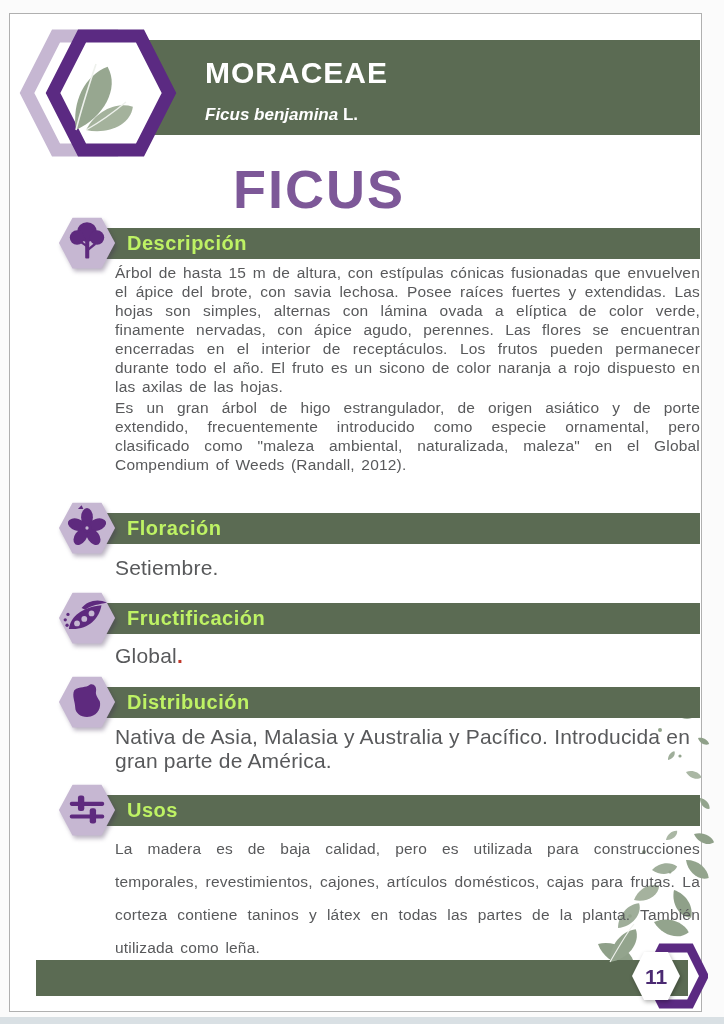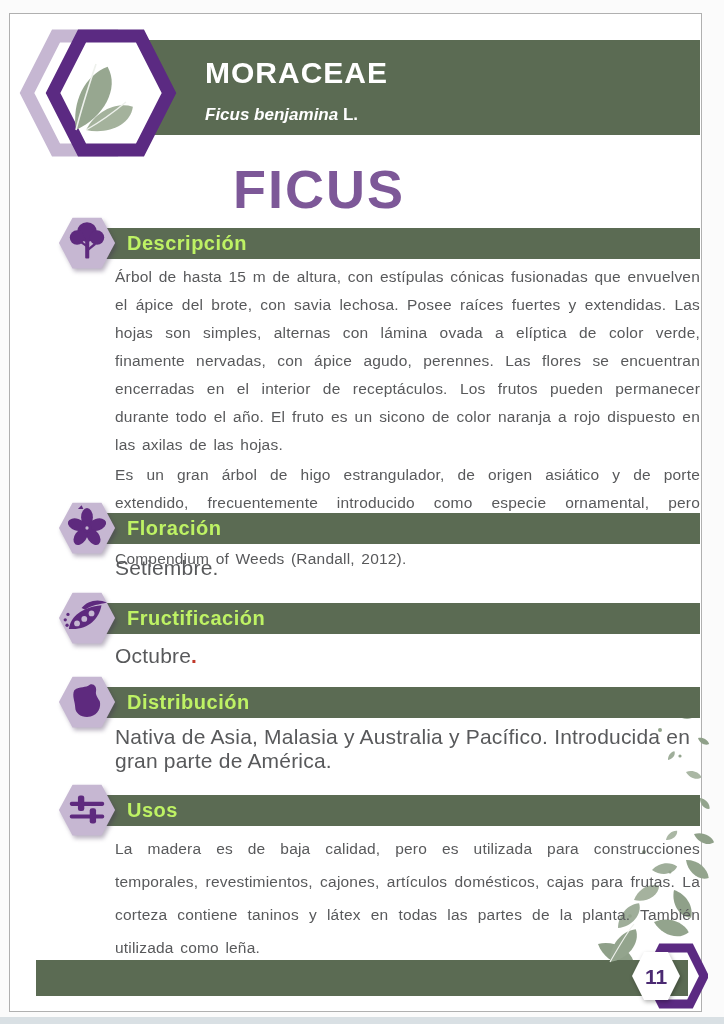--- a/index.html
+++ b/index.html
@@ -44,21 +44,21 @@
   .sec-banner .lbl {
     display:block; padding-left:34px; line-height:31px;
     color:#bef264; font-size:20px; font-weight:bold; letter-spacing:0.5px;
   }
   .hex-badge {
     position:absolute; left:58px; width:58px; height:58px; z-index:3;
     filter:drop-shadow(2px 3px 2px rgba(60,40,80,0.35));
   }
   .body-text {
     position:absolute; left:115px; width:585px; z-index:2;
-    color:#58595b; font-size:15.5px; line-height:28px;
+    color:#58595b; font-size:15.5px; line-height:19px;
     text-align:justify; word-spacing:2px; letter-spacing:0.2px;
   }
   .body-text p + p { margin-top:2px; }
   .plain-text {
     position:absolute; left:115px; width:585px; z-index:2;
     color:#58595b; font-size:21px; letter-spacing:0.2px;
   }
   .red-period { color:#c0392b; font-weight:bold; }
   
   .footer-bar {
@@ -145,21 +145,21 @@
       <circle cx="21" cy="35" r="3.2" fill="#c6b7d2"></circle>
       <circle cx="29" cy="30" r="3.2" fill="#c6b7d2"></circle>
       <circle cx="37" cy="24" r="3.2" fill="#c6b7d2"></circle>
       <path d="M26,18 C32,10 44,7 54,12 C46,14 36,15 30,20 Z" fill="#5e2a7e"></path>
       <circle cx="11" cy="25" r="1.8" fill="#5e2a7e"></circle>
       <circle cx="8" cy="31" r="1.8" fill="#5e2a7e"></circle>
       <circle cx="10" cy="37" r="1.8" fill="#5e2a7e"></circle>
     </g>
   </svg>
   <div class="plain-text" style="top:644px">
-    <span>Octubre</span><span class="red-period">.</span>
+    <span>Global</span><span class="red-period">.</span>
   </div>
 
   <div class="sec-banner" style="top:687px">
     <span class="lbl">Distribución</span>
   </div>
   <svg class="hex-badge" style="top:673px" width="58" height="58" viewBox="0 0 64 58">
     <polygon points="16,1 48,1 63,29 48,57 16,57 1,29" fill="#c6b7d2"></polygon>
     <path d="M18,16 C24,11 31,14 35,10 C39,8 43,12 42,17 C41,21 44,24 46,28 C48,35 44,43 36,45 C27,47 19,42 19,35 C19,29 15,22 18,16 Z" fill="#5e2a7e"></path>
   </svg>
   <div class="plain-text" style="top:725px">Nativa de Asia, Malasia y Australia y Pacífico. Introducida en gran parte de América.</div>

